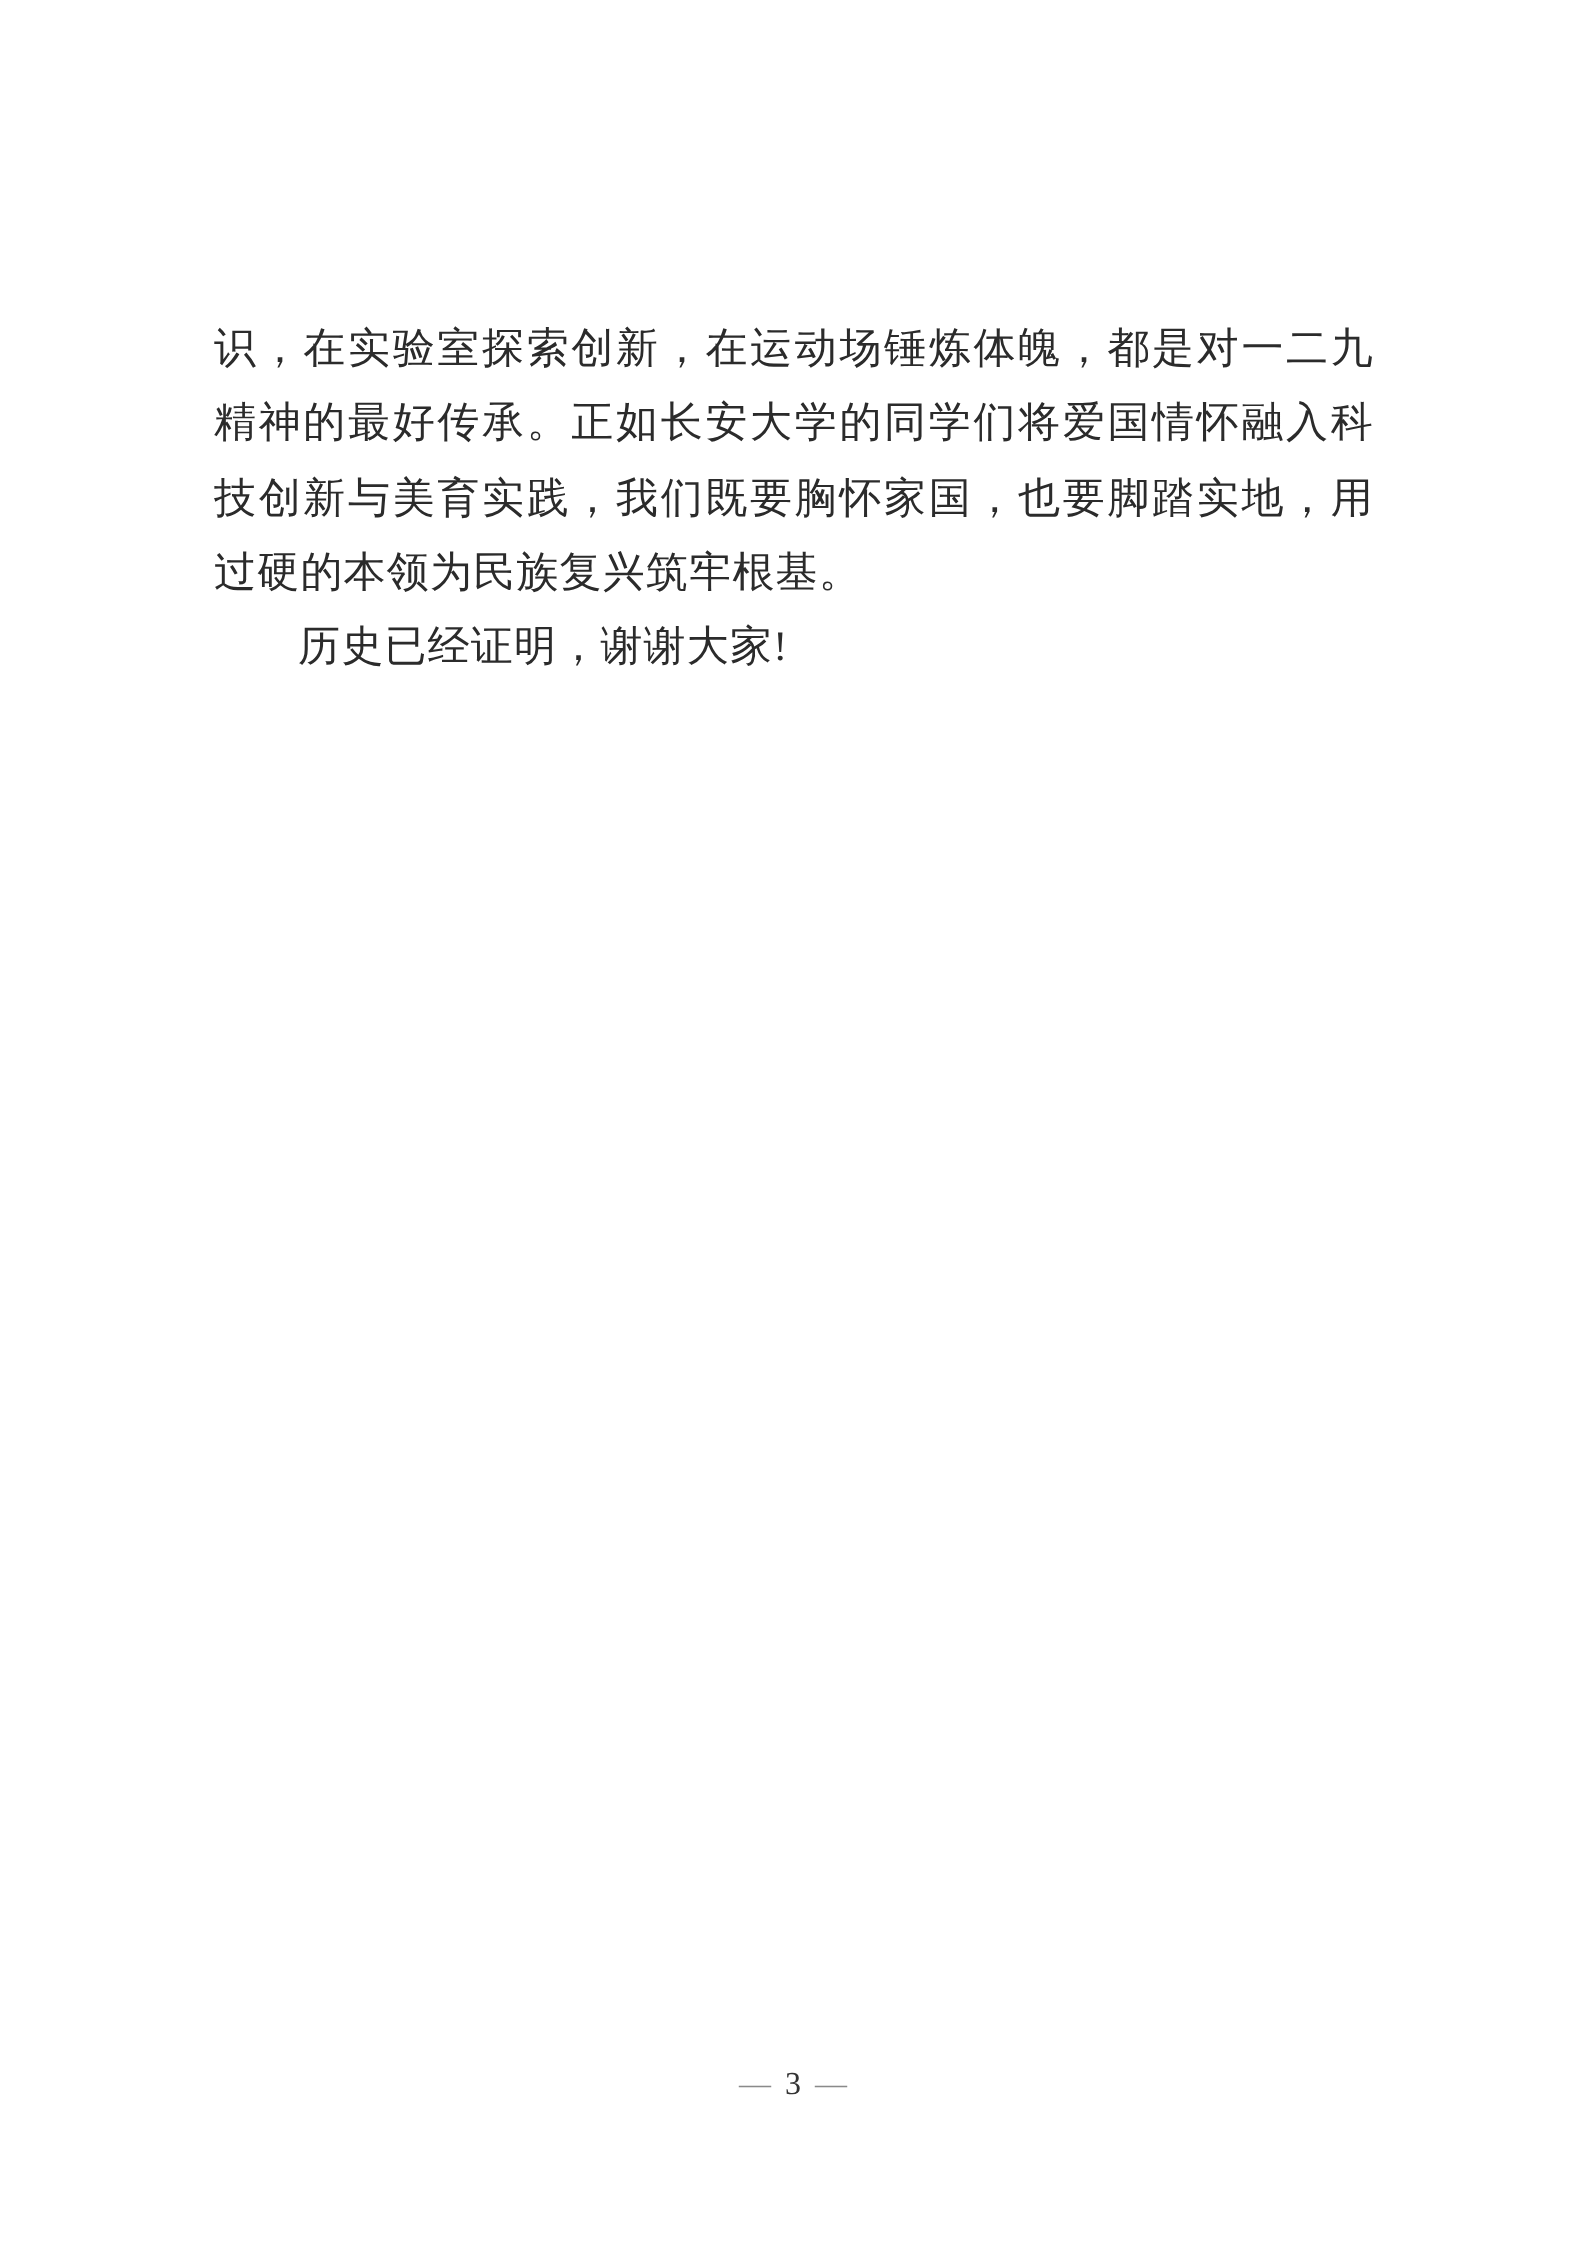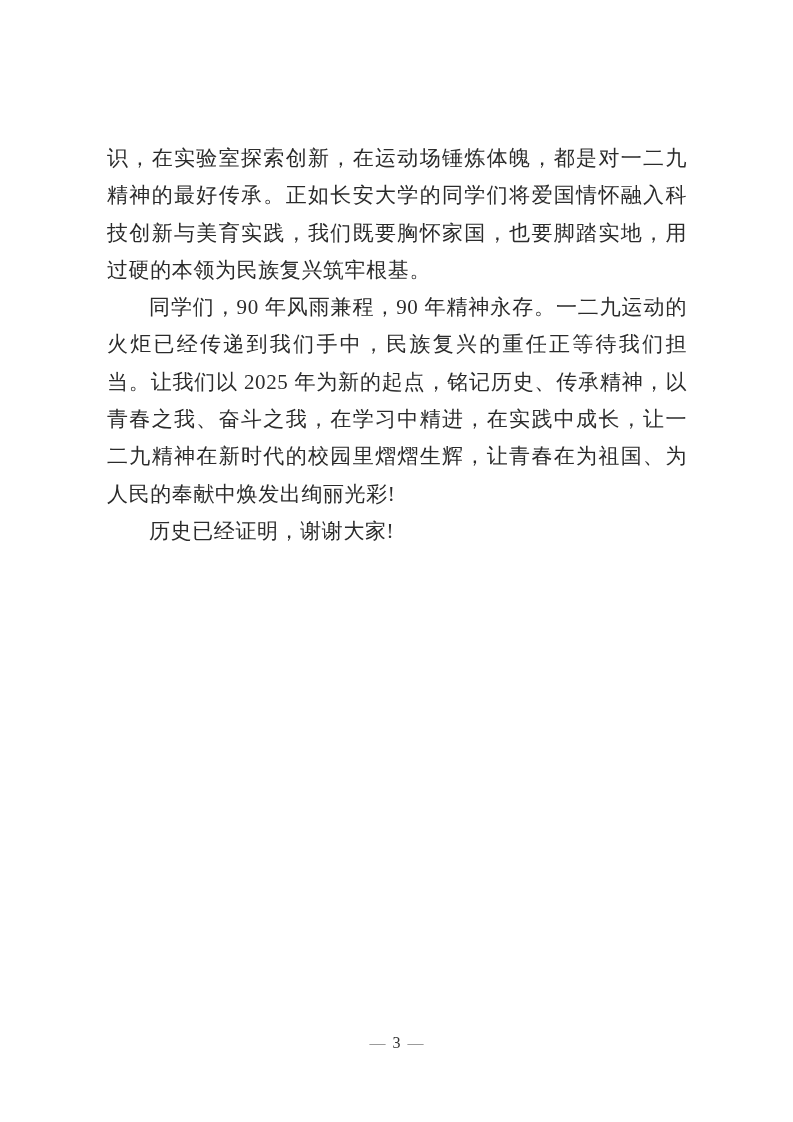--- a/index.html
+++ b/index.html
@@ -12,21 +12,21 @@
     width: 793px;
     height: 1122px;
     background: #ffffff;
     overflow: hidden;
     font-family: "Liberation Serif", "DejaVu Serif", serif;
     color: #2b2b2b;
   }
   .body-text {
     position: absolute;
     left: 107px;
-    top: 140px;
+    top: 156px;
     width: 580px;
     font-size: 21px;
     line-height: 37.3px;
     letter-spacing: 0.6px;
     text-align: justify;
     text-justify: inter-character;
   }
   .para {
     margin: 0;
     padding: 0;
@@ -53,21 +53,20 @@
     color: #333333;
   }
 </style>
 </head>
 <body>
 
 <div class="page">
 
   <div class="body-text">
     <p class="para no-indent">识，在实验室探索创新，在运动场锤炼体魄，都是对一二九精神的最好传承。正如长安大学的同学们将爱国情怀融入科技创新与美育实践，我们既要胸怀家国，也要脚踏实地，用过硬的本领为民族复兴筑牢根基。</p>
-    <p class="para">同学们，90 年风雨兼程，90 年精神永存。一二九运动的火炬已经传递到我们手中，民族复兴的重任正等待我们担当。让我们以 2025 年为新的起点，铭记历史、传承精神，以青春之我、奋斗之我，在学习中精进，在实践中成长，让一二九精神在新时代的校园里熠熠生辉，让青春在为祖国、为人民的奉献中焕发出绚丽光彩!</p>
     <p class="para">历史已经证明，谢谢大家!</p>
   </div>
 
   <div class="footer">
     <span class="dash">—</span><span class="num">3</span><span class="dash">—</span>
   </div>
 
 </div>
 
 </body></html>

